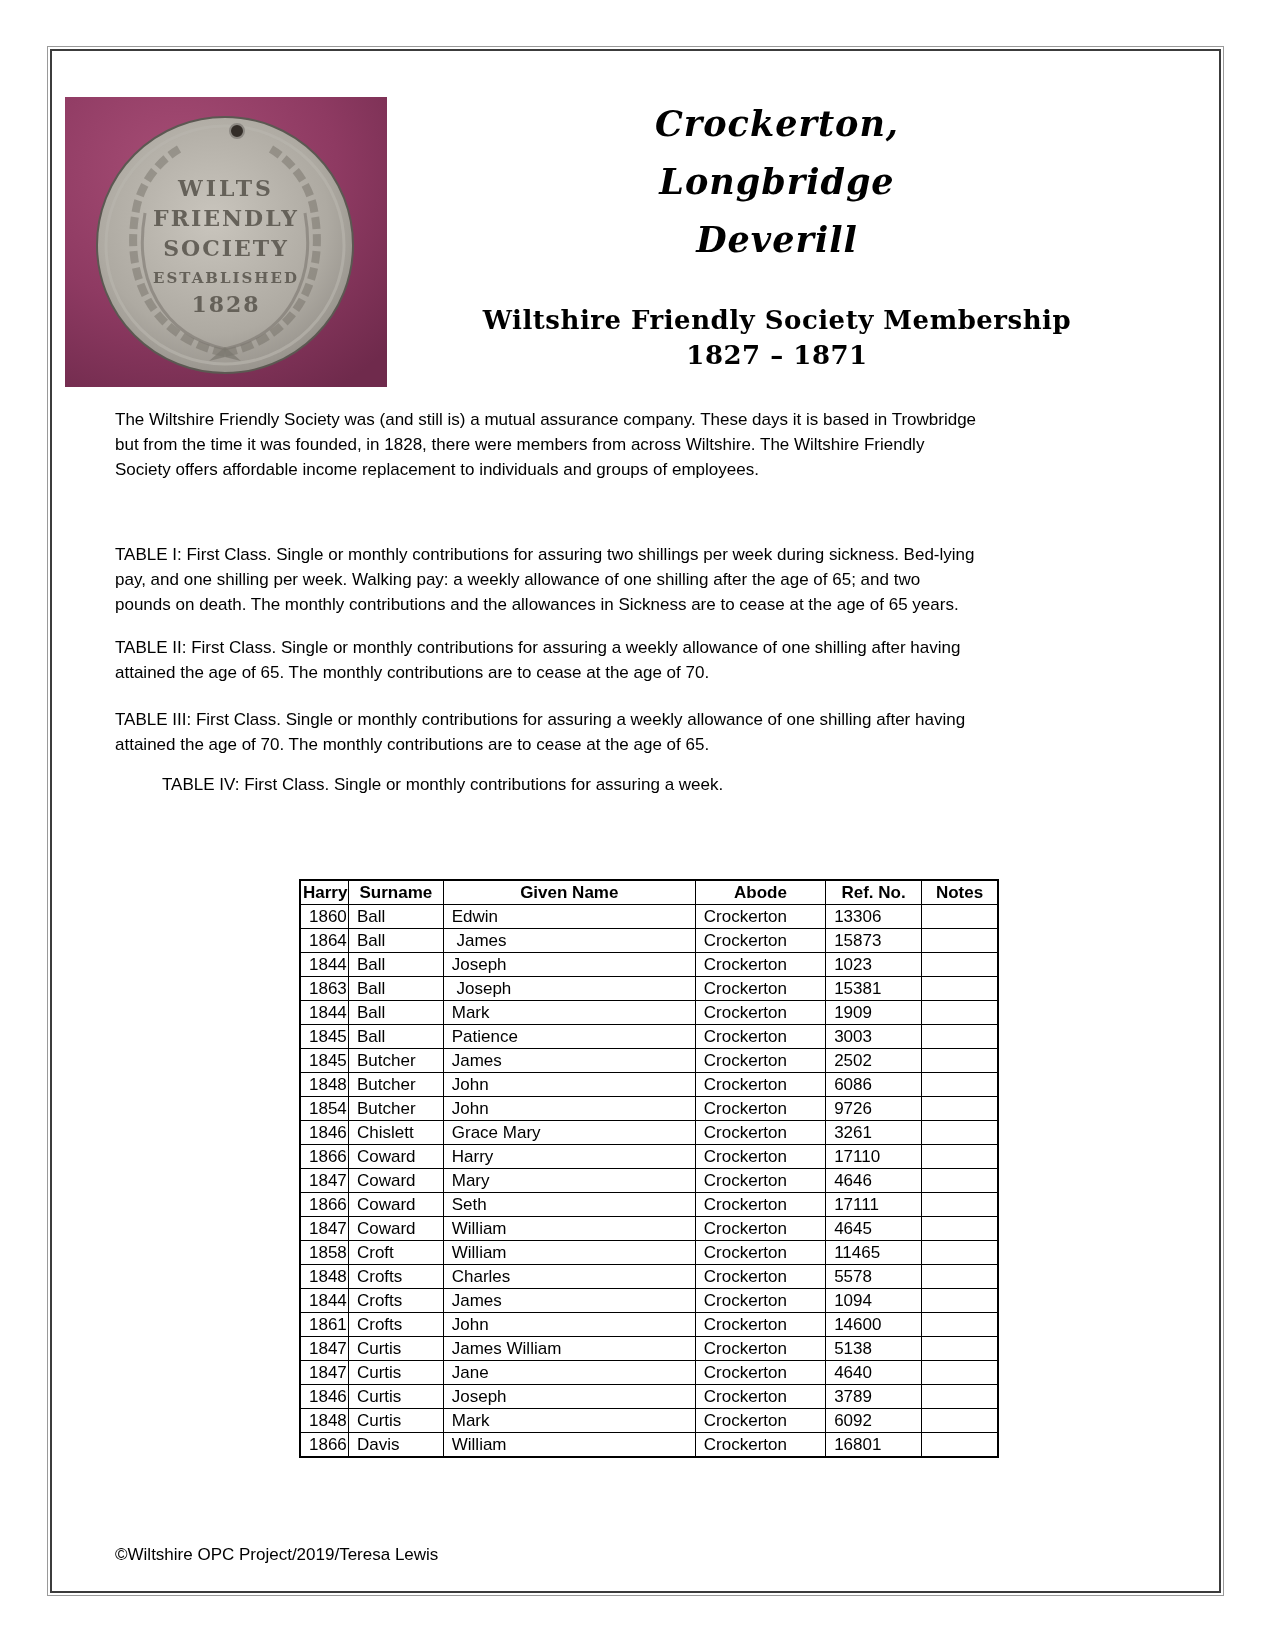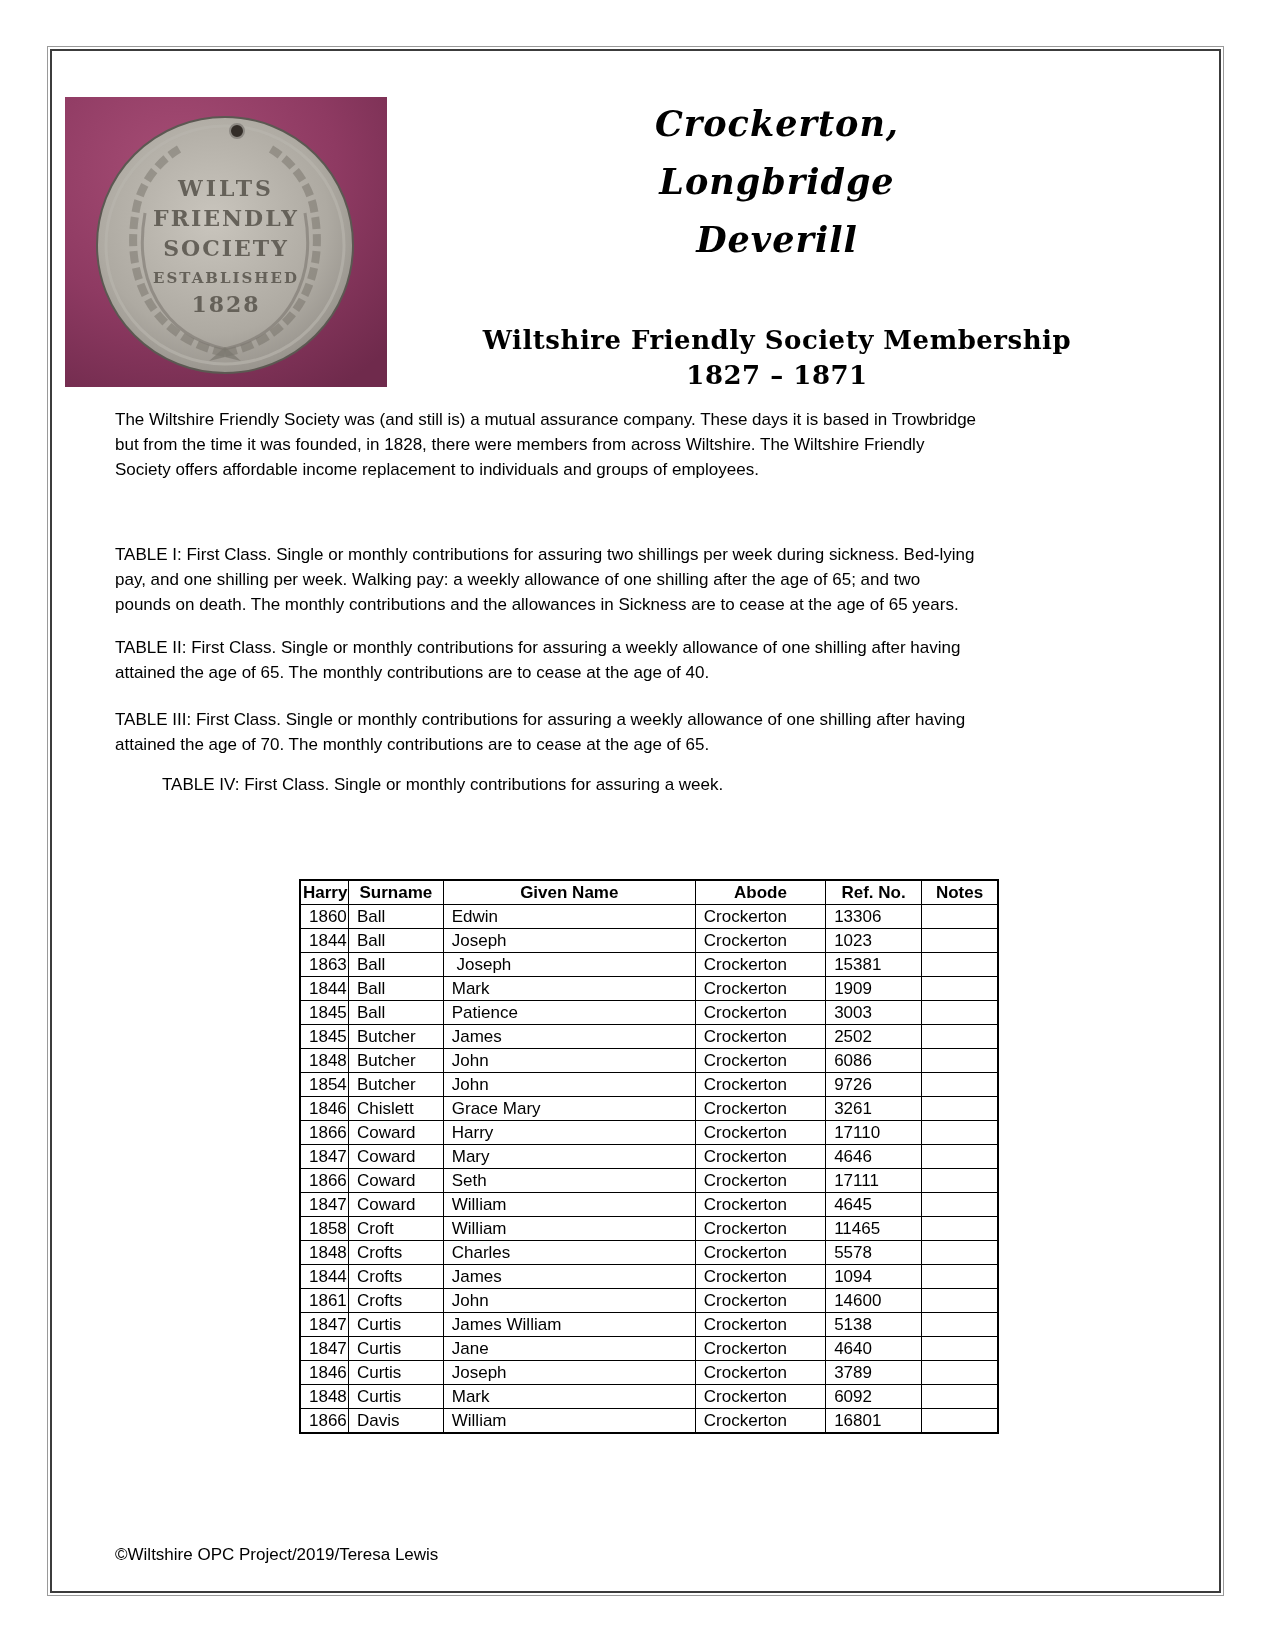--- a/index.html
+++ b/index.html
@@ -44,21 +44,20 @@
   
   .subtitle-block {
     left: 395px; top: 252px;
     width: 660px;
     text-align: center;
     font-family: "DejaVu Serif", serif;
     font-weight: bold;
     font-size: 26px;
     line-height: 35px;
     letter-spacing: 0.5px;
-    margin-top: 20px;
   }
 
   .bodytext {
     left: 63px;
     width: 1012px;
     font-size: 17px;
     line-height: 25px;
     white-space: pre-line;
   }
   .para1        { top: 356px; }
@@ -155,21 +154,21 @@
 
   <div class="abs bodytext para1">The Wiltshire Friendly Society was (and still is) a mutual assurance company. These days it is based in Trowbridge
 but from the time it was founded, in 1828, there were members from across Wiltshire. The Wiltshire Friendly
 Society offers affordable income replacement to individuals and groups of employees.</div>
 
 
   <div class="abs bodytext table1-para">TABLE I: First Class. Single or monthly contributions for assuring two shillings per week during sickness. Bed-lying
 pay, and one shilling per week. Walking pay: a weekly allowance of one shilling after the age of 65; and two
 pounds on death. The monthly contributions and the allowances in Sickness are to cease at the age of 65 years.</div>
   <div class="abs bodytext table2-para">TABLE II: First Class. Single or monthly contributions for assuring a weekly allowance of one shilling after having
-attained the age of 65. The monthly contributions are to cease at the age of 40.</div>
+attained the age of 65. The monthly contributions are to cease at the age of 70.</div>
   <div class="abs bodytext table3-para">TABLE III: First Class. Single or monthly contributions for assuring a weekly allowance of one shilling after having
 attained the age of 70. The monthly contributions are to cease at the age of 65.</div>
   <div class="abs bodytext table4-para">TABLE IV: First Class. Single or monthly contributions for assuring a week.</div>
 
   <div class="abs member-table-wrap">
     <table class="member">
       <colgroup>
         <col class="col-year">
           <col class="col-sur">
           <col class="col-given">
@@ -190,20 +189,28 @@
       <tbody>
           <tr>
             <td>1860</td>
             <td>Ball</td>
             <td>Edwin</td>
             <td>Crockerton</td>
             <td>13306</td>
             <td></td>
           </tr>
           <tr>
+            <td>1864</td>
+            <td>Ball</td>
+            <td> James</td>
+            <td>Crockerton</td>
+            <td>15873</td>
+            <td></td>
+          </tr>
+          <tr>
             <td>1844</td>
             <td>Ball</td>
             <td>Joseph</td>
             <td>Crockerton</td>
             <td>1023</td>
             <td></td>
           </tr>
           <tr>
             <td>1863</td>
             <td>Ball</td>

